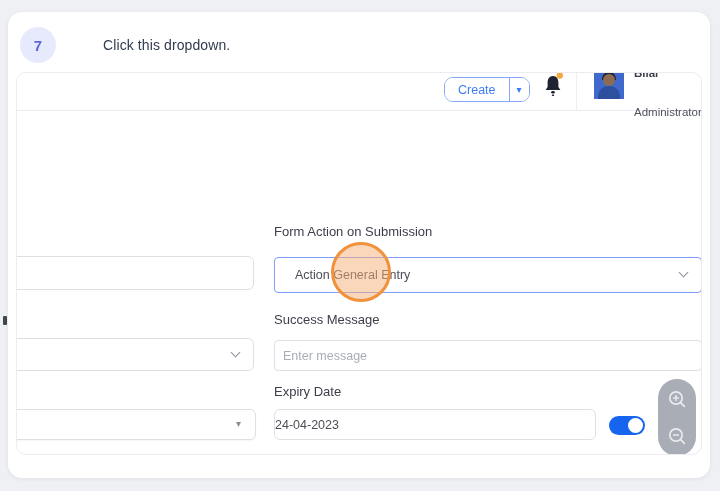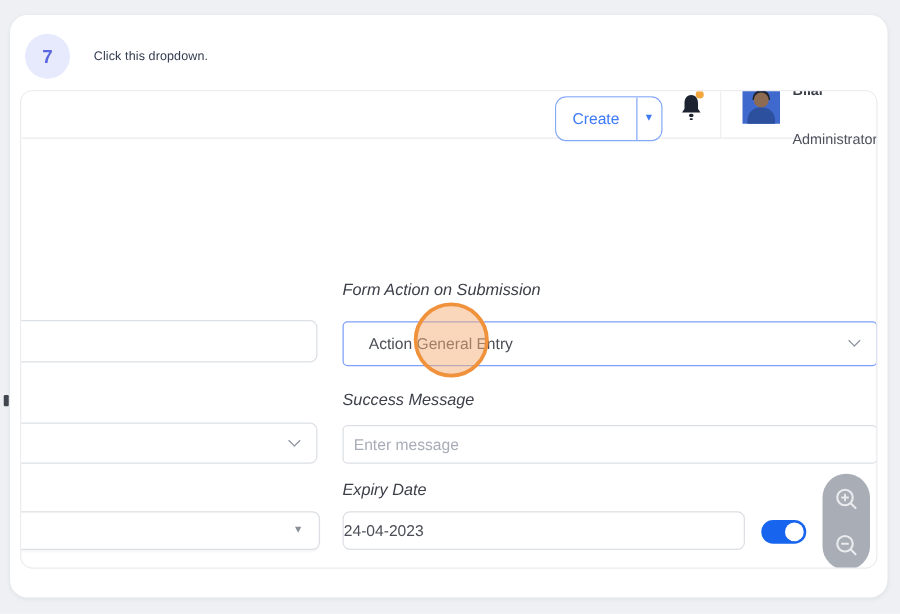--- a/index.html
+++ b/index.html
@@ -17,34 +17,34 @@
     box-shadow:0 1px 4px rgba(30,40,60,.07);
   }
   .step-row { position:absolute; left:12px; top:15px; display:flex; align-items:center; }
   .step-badge {
     width:36px; height:36px; border-radius:50%;
     background:#e7eafc; color:#5a67e0;
     font-size:15px; font-weight:bold;
     display:flex; align-items:center; justify-content:center;
   }
   .step-instruction {
-    margin-left:19px; font-size:10px; font-weight:500; color:#313b4e; letter-spacing:.1px;
+    margin-left:47px; font-size:14px; font-weight:500; color:#313b4e; letter-spacing:.1px;
   }
   
   .shot {
     position:absolute; left:8px; top:60px; width:686px; height:383px;
     background:#ffffff; border:1px solid #ececf0; border-radius:10px;
     overflow:hidden;
   }
   .shot-header {
     position:absolute; left:0; top:0; width:100%; height:38px;
     background:#fff; border-bottom:1px solid #ebecef;
   }
   .create-group {
-    position:absolute; left:427px; top:4px; height:36px;
+    position:absolute; left:427px; top:4px; height:25px;
     display:flex; align-items:stretch;
     border:1.5px solid #85a9f8; border-radius:9px; background:#fff; overflow:hidden;
   }
   .create-main {
     border:none; background:#fff; color:#3e7bf7;
     font-family:"Liberation Sans",sans-serif; font-size:12.5px;
     padding:0 13px; cursor:pointer;
   }
   .create-caret {
     border:none; border-left:1.5px solid #85a9f8; background:#fff; color:#3e7bf7;
@@ -57,21 +57,21 @@
     width:30px; height:30px; border-radius:50%；
     border-radius:50%; background:#3f69cc; position:relative; overflow:hidden; flex:none;
   }
   .avatar .head { position:absolute; left:9px; top:5px; width:12px; height:12px; border-radius:50%; background:#8c6b52; }
   .avatar .hair { position:absolute; left:8px; top:3px; width:14px; height:8px; border-radius:7px 7px 0 0; background:#20242e; }
   .avatar .torso { position:absolute; left:4px; top:17px; width:22px; height:14px; border-radius:10px 10px 0 0; background:#2c4f9e; }
   .user-text { position:absolute; left:40px; top:-2px; width:80px; }
   .user-name { font-size:11.5px; font-weight:bold; color:#3a3f4a; line-height:13px; }
   .user-role { font-size:11.5px; color:#4c515c; line-height:13px; margin-top:26px; white-space:nowrap; }
   
-  .fld-label { position:absolute; font-size:13px; font-weight:500; color:#3c3f48;font-style:italic; }
+  .fld-label { position:absolute; font-size:13px; font-weight:500; color:#3c3f48; }
   .box { position:absolute; background:#fff; border:1px solid #dcdfe4; }
   .left-input-1 { left:-24px; top:183px; width:261px; height:34px; border-radius:6px; }
   .left-select-2 { left:-24px; top:265px; width:261px; height:33px; border-radius:6px; }
   .left-select-3 { left:-24px; top:336px; width:263px; height:31px; border-radius:6px; box-shadow:0 1px 2px rgba(0,0,0,.04); }
   .caret-tri { position:absolute; right:14px; top:50%; transform:translateY(-58%); font-size:10px; color:#8a8f98; line-height:1; }
   .chev {
     position:absolute; right:14px; top:50%;
     width:7px; height:7px; margin-top:-6px;
     border-right:1.5px solid #8b919b; border-bottom:1.5px solid #8b919b;
     transform:rotate(45deg);

